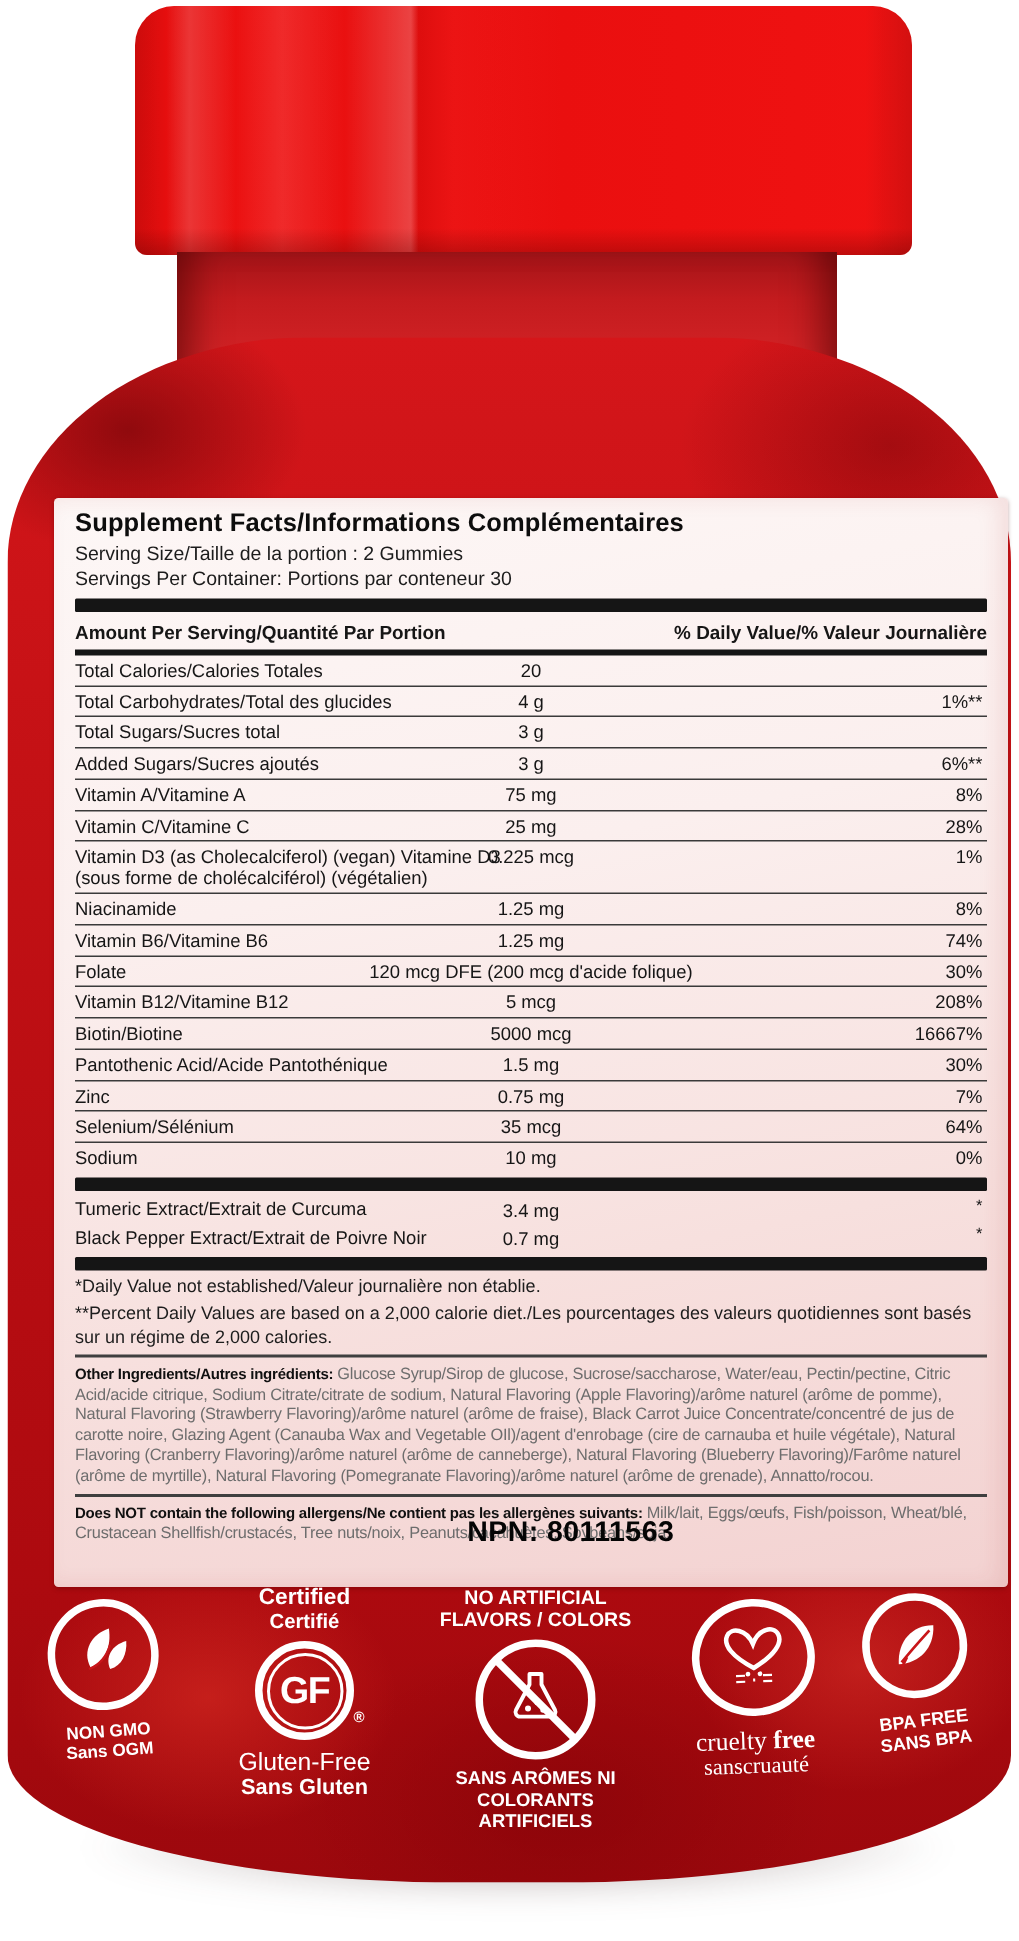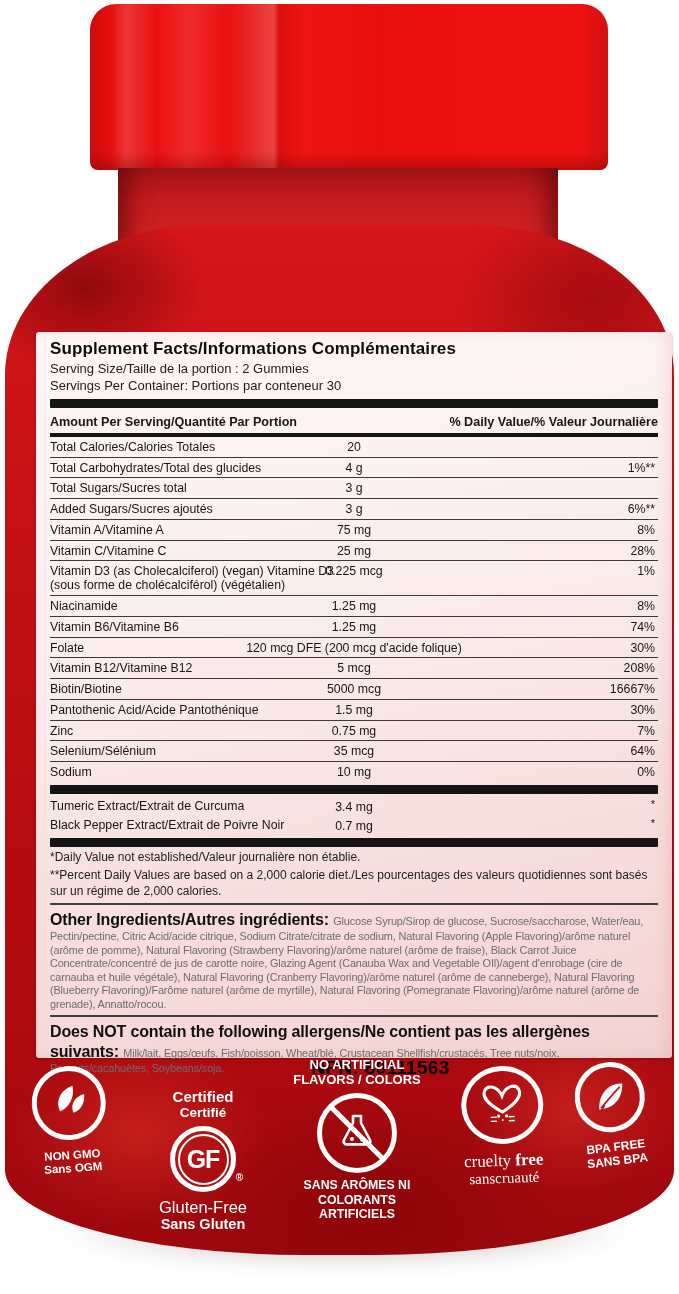--- a/index.html
+++ b/index.html
@@ -58,34 +58,34 @@
   .rname{display:inline-block;max-width:62%;}
   .row.d3 .rname{max-width:52%;}
   .ramt{position:absolute;left:50%;transform:translateX(-50%);top:3px;white-space:nowrap;}
   .rdv{position:absolute;right:3px;top:3px;text-align:right;}
   .extracts .row{padding:2.4px 0;}
   .extracts .rdv{font-size:11px;top:1px;}
   .fnotes{font-size:12px;line-height:1.3;margin-top:3px;color:#1d1d1d;}
   .fnotes p{margin:0 0 3px;}
   .sep{height:2px;background:#3f3f3f;margin:4px 0 5px;}
   .smalltxt{font-size:10.9px;letter-spacing:-0.15px;line-height:1.24;color:#6d6d6d;margin:0;}
-  .smalltxt .lead{font-weight:bold;color:#101010;font-size:16px;}
+  .smalltxt .lead{font-weight:bold;color:#101010;font-size:10px;}
   .allerg{position:relative;padding-bottom:2px;}
   .npn{position:absolute;left:43%;bottom:-1px;font-weight:bold;font-size:19px;letter-spacing:.3px;color:#050505;white-space:nowrap;}
 
   
   .badges{position:absolute;left:0;top:1050px;width:679px;height:165px;color:#fff;}
   .badge{position:absolute;display:flex;flex-direction:column;align-items:center;text-align:center;}
   .ring{box-sizing:border-box;border:5px solid #fff;border-radius:50%;display:flex;align-items:center;justify-content:center;position:relative;}
   .btxt{font-weight:bold;line-height:1.15;white-space:nowrap;}
   .b-nongmo{left:22px;top:16px;width:96px;transform:rotate(-4deg);}
   .b-nongmo .ring{width:74px;height:74px;margin-bottom:9px;}
   .b-nongmo .btxt{font-size:11.5px;}
   .b-gf{left:128px;top:7px;width:150px;}
-  .b-gf .cert{font-size:15px;font-weight:bold;line-height:1.1;margin-top:32px;}
+  .b-gf .cert{font-size:15px;font-weight:bold;line-height:1.1;}
   .b-gf .cert2{font-size:13.5px;font-weight:bold;line-height:1.1;margin-bottom:6px;}
   .b-gf .ring{width:66px;height:66px;margin-bottom:6px;}
   .b-gf .inner{position:absolute;inset:2.5px;border:2.5px solid #fff;border-radius:50%;display:flex;align-items:center;justify-content:center;font-weight:bold;font-size:25px;letter-spacing:-1px;}
   .b-gf .reg{position:absolute;right:-12px;bottom:4px;font-size:10px;font-weight:bold;}
   .b-gf .gfree{font-size:16.5px;font-weight:normal;line-height:1.1;}
   .b-gf .sglut{font-size:14.5px;font-weight:bold;line-height:1.15;}
   .b-flask{left:282px;top:8px;width:150px;}
   .b-flask .top{font-size:13px;font-weight:bold;line-height:1.15;}
   .b-flask .ring{width:80px;height:80px;margin:5px 0;}
   .b-flask .slash{position:absolute;left:50%;top:-4px;width:5px;height:78px;background:#fff;transform:translateX(-50%) rotate(-45deg);transform-origin:center;}

